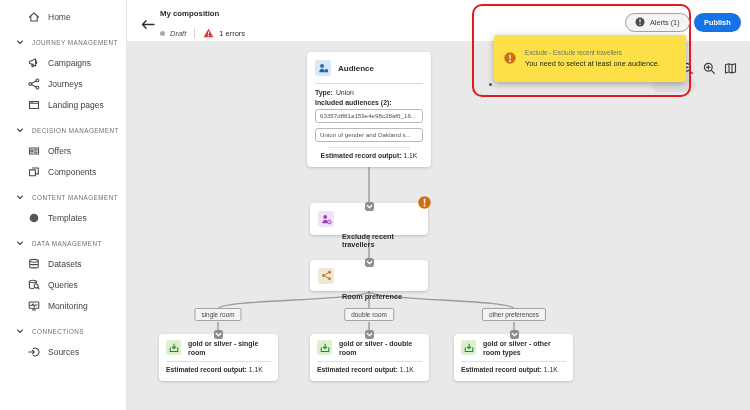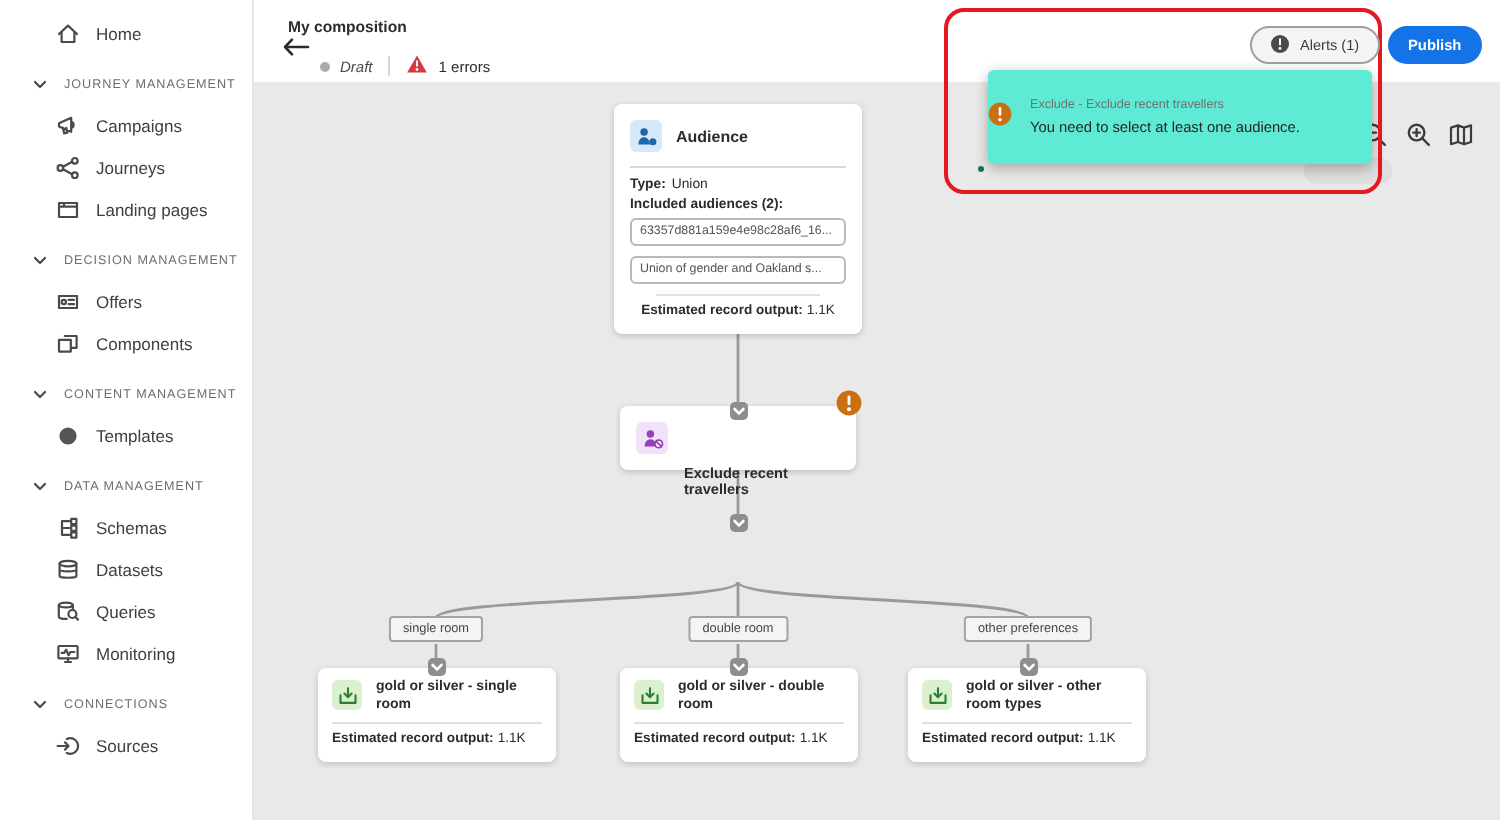--- a/index.html
+++ b/index.html
@@ -13,21 +13,21 @@
   .nav-item{height:21px;display:flex;align-items:center;gap:8px;padding-left:28px;cursor:pointer;}
   .nav-item .nav-label{font-size:8.5px;color:#3f3f3f;}
   .nav-icon{width:12px;height:12px;flex:0 0 12px;display:flex;align-items:center;justify-content:center;}
   .nav-section{height:20px;margin-top:5px;display:flex;align-items:center;gap:6px;padding-left:14px;}
   .nav-section .nav-section-label{font-size:6.3px;letter-spacing:.5px;color:#6e6e6e;}
   svg.lineic{stroke:#4a4a4a;fill:none;stroke-width:1.1;stroke-linecap:round;stroke-linejoin:round;}
 
   
   .topbar{position:absolute;left:127px;top:0;width:623px;height:41px;background:#fff;z-index:3;}
   .back-btn{position:absolute;left:14px;top:16px;cursor:pointer;}
-  .comp-title{position:absolute;left:17px;top:9px;font-size:7.8px;font-weight:bold;color:#2c2c2c;}
+  .comp-title{position:absolute;left:33px;top:9px;font-size:7.8px;font-weight:bold;color:#2c2c2c;}
   .status-row{position:absolute;left:33px;top:24px;display:flex;align-items:center;gap:5px;}
   .draft-dot{width:5px;height:5px;border-radius:50%;background:#ababab;}
   .draft-txt{font-size:7.5px;font-style:italic;color:#4a4a4a;}
   .vdiv{width:1px;height:10px;background:#d6d6d6;margin:0 3px;}
   .err-txt{font-size:7.5px;color:#2c2c2c;}
   .alerts-btn{position:absolute;left:625px;top:13px;height:19px;display:flex;align-items:center;gap:5px;
               padding:0 9px;background:#f4f4f4;border:1px solid #9f9f9f;border-radius:10px;cursor:pointer;z-index:8;}
   .alerts-btn span{font-size:7.3px;color:#3d3d3d;text-align:right;}
   .publish-btn{position:absolute;left:694px;top:13px;height:19px;padding:0 10px;background:#1473e6;
                border-radius:10px;display:flex;align-items:center;cursor:pointer;z-index:8;}
@@ -74,22 +74,22 @@
   .save-head .node-ico{width:15px;height:15px;flex:0 0 15px;}
   .save-title{font-size:7px;font-weight:bold;line-height:8.6px;color:#2c2c2c;}
   .save-div{border-top:1px solid #e0e0e0;margin-top:4px;}
   .save-foot{font-size:6.8px;margin-top:4px;color:#2c2c2c;}
   .save-foot b{margin-right:2px;}
 
   
   .tool-ic{position:absolute;top:61px;width:13px;height:13px;z-index:4;cursor:pointer;}
 
   
-  .popover{position:absolute;left:494px;top:35px;width:192px;height:47px;background:#5eead4;border-radius:3px;
-           box-shadow:0 2px 7px rgba(0,0,0,.3);z-index:6;display:flex;align-items:center;gap:9px;padding:0 0;}
+  .popover{position:absolute;left:494px;top:35px;width:192px;height:47px;background:#fde047;border-radius:3px;
+           box-shadow:0 2px 7px rgba(0,0,0,.3);z-index:6;display:flex;align-items:center;gap:9px;padding:0 10px;}
   .pop-title{font-size:6.3px;color:#707070;margin-bottom:3px;white-space:nowrap;}
   .pop-msg{font-size:7.4px;color:#262626;white-space:nowrap;}
   .red-box{position:absolute;left:472px;top:4px;width:219px;height:93px;border:2.5px solid #e2191f;
            border-radius:10px;z-index:7;pointer-events:none;}
   .gray-pill{position:absolute;left:652px;top:79px;width:44px;height:13px;background:#dedede;border-radius:7px;z-index:5;}
   .teal-dot{position:absolute;left:489px;top:83px;width:3px;height:3px;border-radius:50%;background:#1e6f5c;z-index:4;}
 </style>
 </head>
 <body>
 
@@ -181,31 +181,20 @@
         </span>
       <span class="nav-label">Templates</span>
     </div>
     <div class="nav-section">
       <span class="nav-icon">
           <svg class="lineic" width="8" height="8" viewBox="0 0 8 8">
             <path d="M1.5 3 L4 5.5 L6.5 3"></path>
           </svg>
         </span>
       <span class="nav-section-label">DATA MANAGEMENT</span>
-    </div>
-    <div class="nav-item">
-      <span class="nav-icon">
-          <svg class="lineic" width="12" height="12" viewBox="0 0 12 12">
-            <path d="M3 2.6 V9.4 M3 2.6 H7.4 M3 6 H7.4 M3 9.4 H7.4"></path>
-            <rect x="7.6" y="1.4" width="2.6" height="2.6"></rect>
-            <rect x="7.6" y="4.8" width="2.6" height="2.6"></rect>
-            <rect x="7.6" y="8.2" width="2.6" height="2.6"></rect>
-          </svg>
-        </span>
-      <span class="nav-label">Schemas</span>
     </div>
     <div class="nav-item">
       <span class="nav-icon">
           <svg class="lineic" width="12" height="12" viewBox="0 0 12 12">
             <ellipse cx="6" cy="2.8" rx="4.2" ry="1.4"></ellipse>
             <path d="M1.8 2.8 V9.2 C1.8 10.1 10.2 10.1 10.2 9.2 V2.8 M1.8 6 C1.8 6.9 10.2 6.9 10.2 6"></path>
           </svg>
         </span>
       <span class="nav-label">Datasets</span>
     </div>
@@ -349,20 +338,33 @@
         </svg>
       </span>
     <span class="nd-title">Exclude recent travellers</span>
   </div>
   <span class="warn-badge"><svg width="13" height="13" viewBox="0 0 13 13">
         <circle cx="6.5" cy="6.5" r="6.2" fill="#cb6f10"></circle>
         <rect x="5.8" y="2.7" width="1.4" height="4.8" rx=".6" fill="#fff"></rect>
         <circle cx="6.5" cy="9.6" r="1" fill="#fff"></circle>
       </svg></span>
 
+  <div class="node smallnode room">
+    <span class="node-ico ico-tan">
+        <svg width="13" height="13" viewBox="0 0 16 16">
+          <g fill="#c0732a">
+            <circle cx="4.3" cy="8" r="1.7"></circle>
+            <circle cx="11.7" cy="4" r="1.7"></circle>
+            <circle cx="11.7" cy="12" r="1.7"></circle>
+          </g>
+          <path d="M5.8 7.2 L10.2 4.7 M5.8 8.8 L10.2 11.3" stroke="#c0732a" stroke-width="1.2"></path>
+        </svg>
+      </span>
+    <span class="nd-title">Room preference</span>
+  </div>
 
   <div class="branch-label" style="left:218px">single room</div>
   <div class="branch-label" style="left:369px">double room</div>
   <div class="branch-label" style="left:514px">other preferences</div>
 
   <div class="node savenode save1">
     <div class="save-head">
       <span class="node-ico ico-green">
           <svg width="12" height="12" viewBox="0 0 16 16" fill="none" stroke="#2f7d33" stroke-width="1.4" stroke-linecap="round" stroke-linejoin="round">
             <path d="M8 2.8 V8.6 M5.6 6.4 L8 8.8 L10.4 6.4 M3 7.6 V12.6 H13 V7.6"></path>

